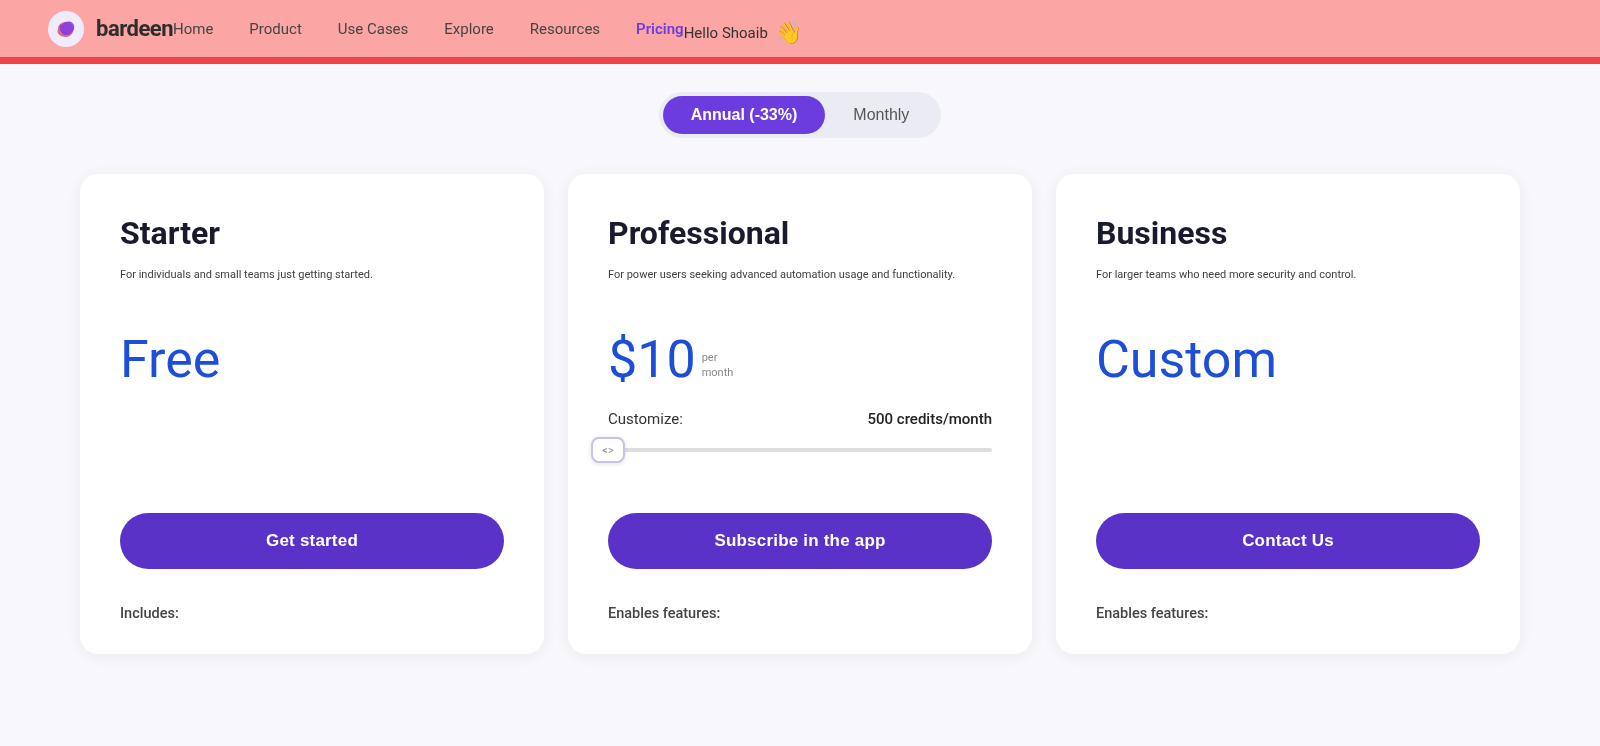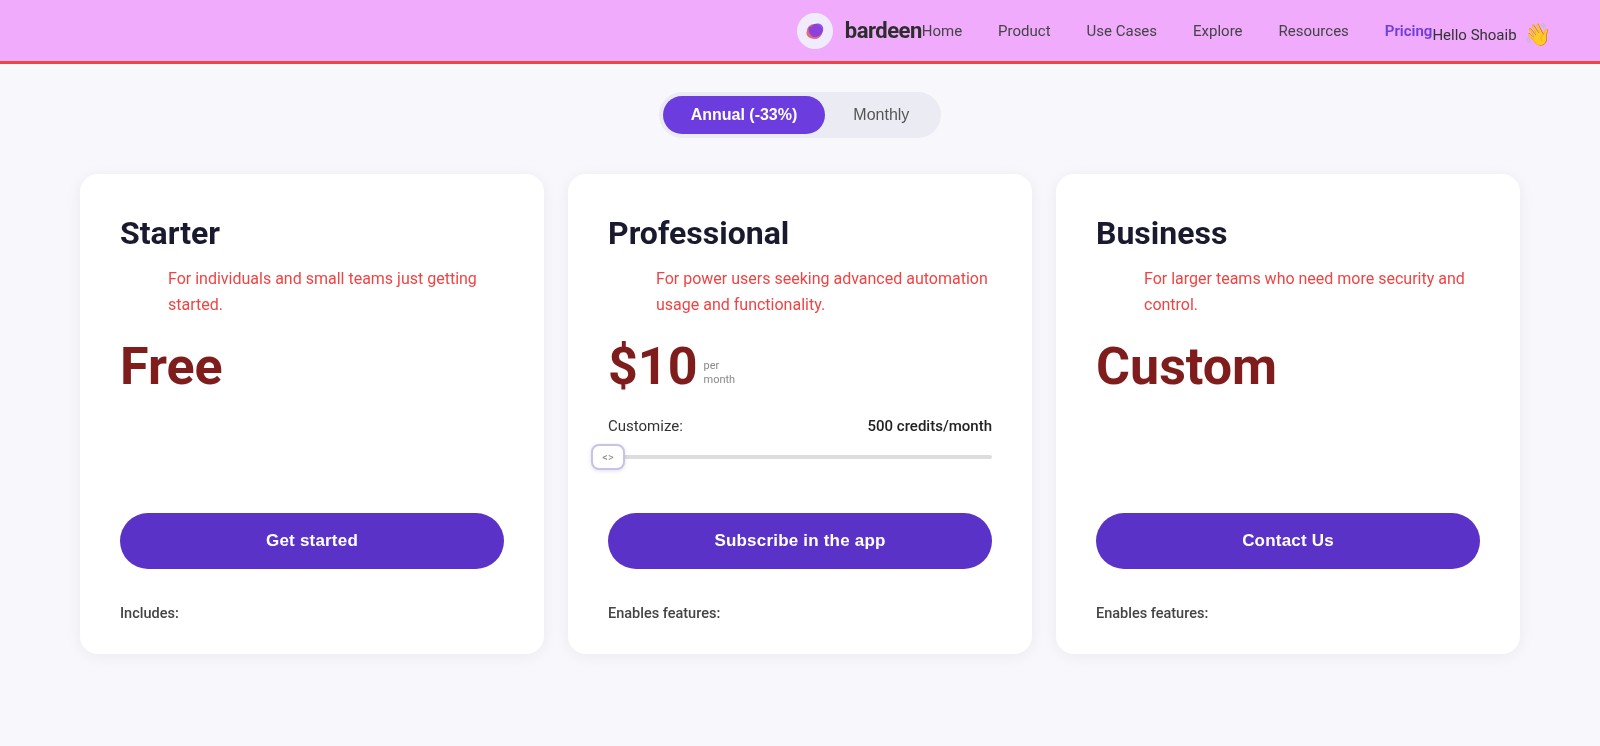--- a/index.html
+++ b/index.html
@@ -7,25 +7,25 @@
       font-family: -apple-system, BlinkMacSystemFont, 'Segoe UI', Roboto, sans-serif;
       background: #f8f8fc;
       min-height: 746px;
       overflow-x: hidden;
     }
 
     
     .navbar {
       display: flex;
       align-items: center;
-      justify-content: flex-end;
+      justify-content: flex-start;
       padding: 0 48px;
       height: 64px;
-      background: #f0abfc;
-      border-bottom: 3px solid #ef4444;
+      background: #fca5a5;
+      border-bottom: 7px solid #ef4444;
       position: sticky;
       top: 0;
       z-index: 100;
     }
     .navbar-left {
       display: flex;
       align-items: center;
       gap: 12px;
     }
     .logo-icon {
@@ -118,37 +118,36 @@
       flex-direction: column;
     }
 
     .plan-name {
       font-size: 32px;
       font-weight: 700;
       color: #1a1a2e;
       margin-bottom: 14px;
     }
     .plan-desc {
-      font-size: 16px;
-      color: #ef4444;
+      font-size: 11px;
+      color: #404040;
       line-height: 1.6;
       margin-bottom: 24px;
       min-height: 44px;
-      margin-left: 48px;
     }
     .price-row {
       display: flex;
       align-items: flex-end;
       gap: 6px;
       margin-bottom: 24px;
     }
     .price-amount {
       font-size: 52px;
-      font-weight: 700;
-      color: #7f1d1d;
+      font-weight: 400;
+      color: #1d4ed8;
       line-height: 1;
     }
     .price-period {
       font-size: 11px;
       color: #888;
       line-height: 1.3;
       margin-bottom: 6px;
     }
 
     .feature-list {

